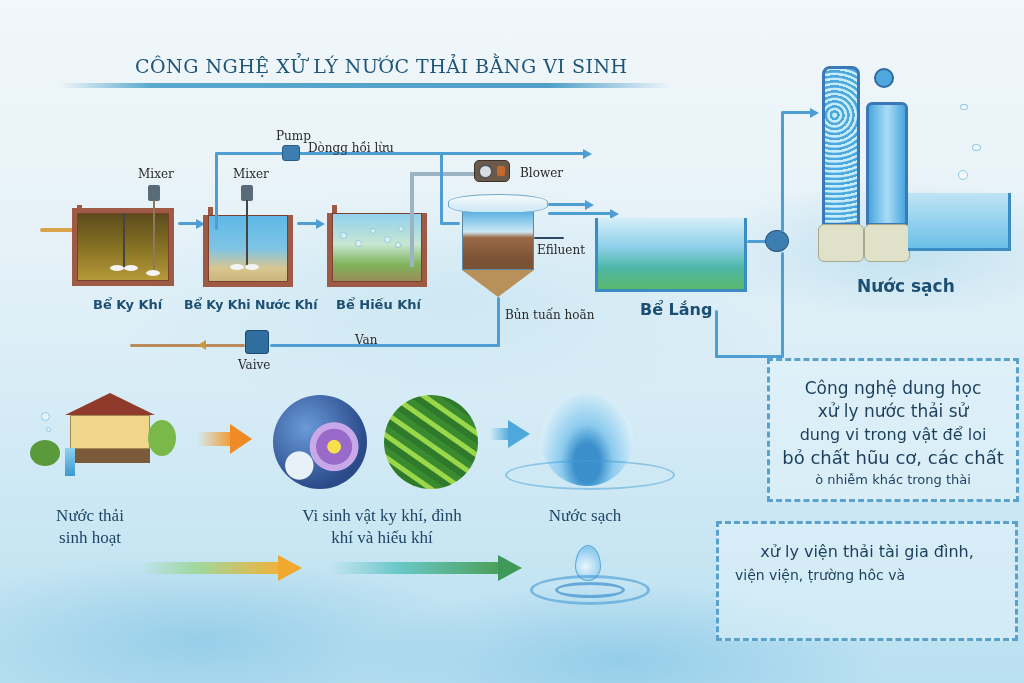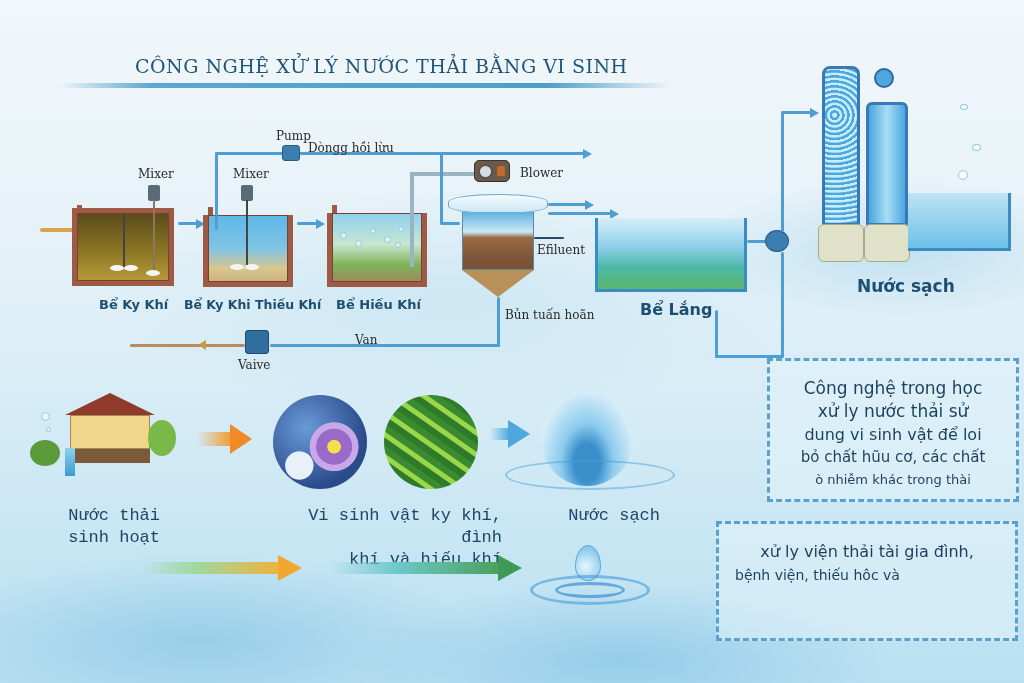--- a/index.html
+++ b/index.html
@@ -22,53 +22,53 @@
   .tank{position:absolute;border:5px solid #9e5a44;border-top:none;
         box-shadow:inset 0 0 0 1px #7a4030}
   .tank::before,.tank::after{content:"";position:absolute;top:-8px;width:5px;height:8px;background:#9e5a44}
   .arrow-r{position:absolute;width:0;height:0;border-top:5px solid transparent;border-bottom:5px solid transparent;border-left:9px solid #4f9ed3}
   .mixer-motor{position:absolute;width:12px;height:16px;background:#5a6b78;border-radius:2px}
   .mixer-shaft{position:absolute;width:2px;background:#444}
   .blade{position:absolute;width:14px;height:6px;background:#f4f4f4;border-radius:50%}
   .infobox{position:absolute;border:3px dashed #5aa2cc;background:rgba(225,242,250,.55);
     color:#1d3f5c;font-family:"DejaVu Sans",sans-serif;text-align:center}
   .circle{position:absolute;border-radius:50%;overflow:hidden}
-  .bottom-lbl{font-family:Liberation Mono, monospace;font-size:17px;color:#1d4566;text-align:right;line-height:22px}
+  .bottom-lbl{font-family:Liberation Serif, serif;font-size:17px;color:#1d4566;text-align:center;line-height:22px}
   .bubble{position:absolute;border:1.5px solid #8cc9e8;border-radius:50%;background:rgba(255,255,255,.5)}
 </style>
 </head>
 <body>
 
 <div class="abs title">CÔNG NGHỆ XỬ LÝ NƯỚC THẢI BẰNG VI SINH</div>
 <div class="abs title-line"></div>
 
 <div>
 
   <div class="pipe" style="left:40px;top:228px;width:35px;height:4px;background:#d9a34a"></div>
 
   <div class="tank" style="left:72px;top:208px;width:102px;height:78px;border-top:5px solid #9e5a44;background:linear-gradient(180deg,#5a4a1c,#8a7524 55%,#b89a3a);"></div>
   <div class="mixer-motor" style="left:148px;top:185px"></div>
   <div class="mixer-shaft" style="left:153px;top:200px;height:72px;background:#8b7a5a"></div>
   <div class="blade" style="left:146px;top:270px"></div>
   <div class="mixer-shaft" style="left:123px;top:213px;height:55px"></div>
   <div class="blade" style="left:110px;top:265px"></div>
   <div class="blade" style="left:124px;top:265px"></div>
   <div class="abs serif-lbl" style="left:138px;top:167px">Mixer</div>
-  <div class="abs tank-lbl" style="left:99px;top:297px">Bể Ky Khí</div>
+  <div class="abs tank-lbl" style="left:93px;top:297px">Bể Ky Khí</div>
 
   <div class="pipe" style="left:178px;top:222px;width:20px;height:3px"></div>
   <div class="arrow-r" style="left:196px;top:219px"></div>
 
   <div class="tank" style="left:203px;top:215px;width:90px;height:72px;background:linear-gradient(180deg,#5db8e8,#7fc4e4 50%,#d8c690 80%,#c9b27a);"></div>
   <div class="mixer-motor" style="left:241px;top:185px"></div>
   <div class="mixer-shaft" style="left:246px;top:200px;height:65px"></div>
   <div class="blade" style="left:230px;top:264px"></div>
   <div class="blade" style="left:245px;top:264px"></div>
   <div class="abs serif-lbl" style="left:233px;top:167px">Mixer</div>
-  <div class="abs tank-lbl" style="left:184px;top:297px;font-size:12.5px">Bể Ky Khi Thiếu Khí</div>
+  <div class="abs tank-lbl" style="left:184px;top:297px;font-size:12.5px">Bể Ky Khi Nước Khí</div>
 
   <div class="pipe" style="left:297px;top:222px;width:20px;height:3px"></div>
   <div class="arrow-r" style="left:316px;top:219px"></div>
 
   <div class="tank" style="left:327px;top:213px;width:100px;height:74px;background:linear-gradient(180deg,#8fd0ee,#c8e6d2 45%,#7fb35a 75%,#9c8a5a);"></div>
   <div class="bubble" style="left:340px;top:232px;width:7px;height:7px"></div>
   <div class="bubble" style="left:355px;top:240px;width:7px;height:7px"></div>
   <div class="bubble" style="left:370px;top:228px;width:6px;height:6px"></div>
   <div class="bubble" style="left:384px;top:236px;width:7px;height:7px"></div>
   <div class="bubble" style="left:398px;top:226px;width:6px;height:6px"></div>
@@ -131,30 +131,30 @@
   <div class="abs" style="left:864px;top:224px;width:46px;height:38px;background:#dfe2c8;border-radius:6px;border:1px solid #a8a88a"></div>
 
   <div class="abs" style="left:908px;top:193px;width:103px;height:58px;border:3px solid #3c8cc4;border-top:none;border-left:none;background:linear-gradient(180deg,#bfe4f4,#6cc0e8)"></div>
   <div class="bubble" style="left:958px;top:170px;width:10px;height:10px"></div>
   <div class="bubble" style="left:972px;top:144px;width:9px;height:7px"></div>
   <div class="bubble" style="left:960px;top:104px;width:8px;height:6px"></div>
   <div class="abs tank-lbl" style="left:857px;top:276px;font-size:17px">Nước sạch</div>
 </div>
 
 <div class="infobox" style="left:767px;top:358px;width:252px;height:144px;padding:16px 6px 0">
-  <div style="font-size:17px;line-height:23px">Công nghệ trong học</div>
+  <div style="font-size:17px;line-height:23px">Công nghệ dung học</div>
   <div style="font-size:17px;line-height:23px">xử ly nước thải sử</div>
-  <div style="font-size:16px;line-height:23px">dung vi sinh vật để loi</div>
-  <div style="font-size:15px;line-height:23px">bỏ chất hũu cơ, các chất</div>
+  <div style="font-size:16px;line-height:23px">dung vi trong vật để loi</div>
+  <div style="font-size:18px;line-height:23px">bỏ chất hũu cơ, các chất</div>
   <div style="font-size:13px;line-height:22px">ò nhiễm khác trong thài</div>
 </div>
 
 <div class="infobox" style="left:716px;top:521px;width:302px;height:120px;padding:16px 6px 0">
   <div style="font-size:16px;line-height:24px">xử ly viện thải tài gia đình,</div>
-  <div style="font-size:14px;line-height:22px;text-align:left;padding-left:10px">bệnh viện, thiếu hôc và</div>
+  <div style="font-size:14px;line-height:22px;text-align:left;padding-left:10px">viện viện, ṭrường hôc và</div>
 </div>
 
 <div>
 
   <div class="abs" style="left:55px;top:393px;width:110px;height:80px">
     <div style="position:absolute;left:10px;top:0;width:0;height:0;border-left:45px solid transparent;border-right:45px solid transparent;border-bottom:22px solid #8f3a2a"></div>
     <div style="position:absolute;left:15px;top:22px;width:80px;height:34px;background:#f0d68a;border:1px solid #a38a50"></div>
     <div style="position:absolute;left:15px;top:56px;width:80px;height:14px;background:#7a5a38"></div>
     <div style="position:absolute;left:10px;top:55px;width:10px;height:28px;background:linear-gradient(180deg,#8fd0f0,#3b9ad0)"></div>
   </div>

